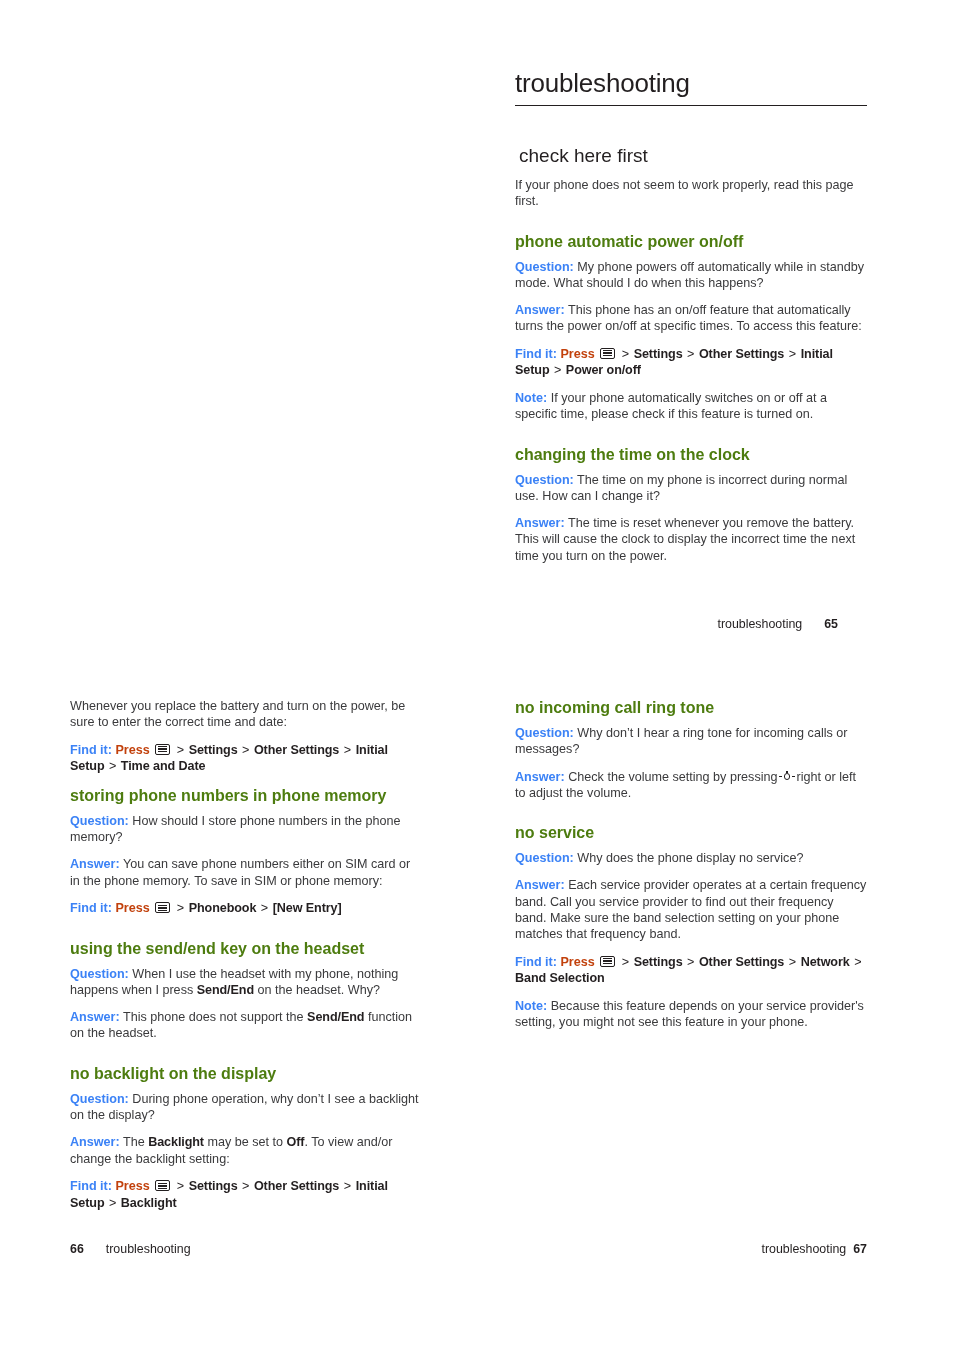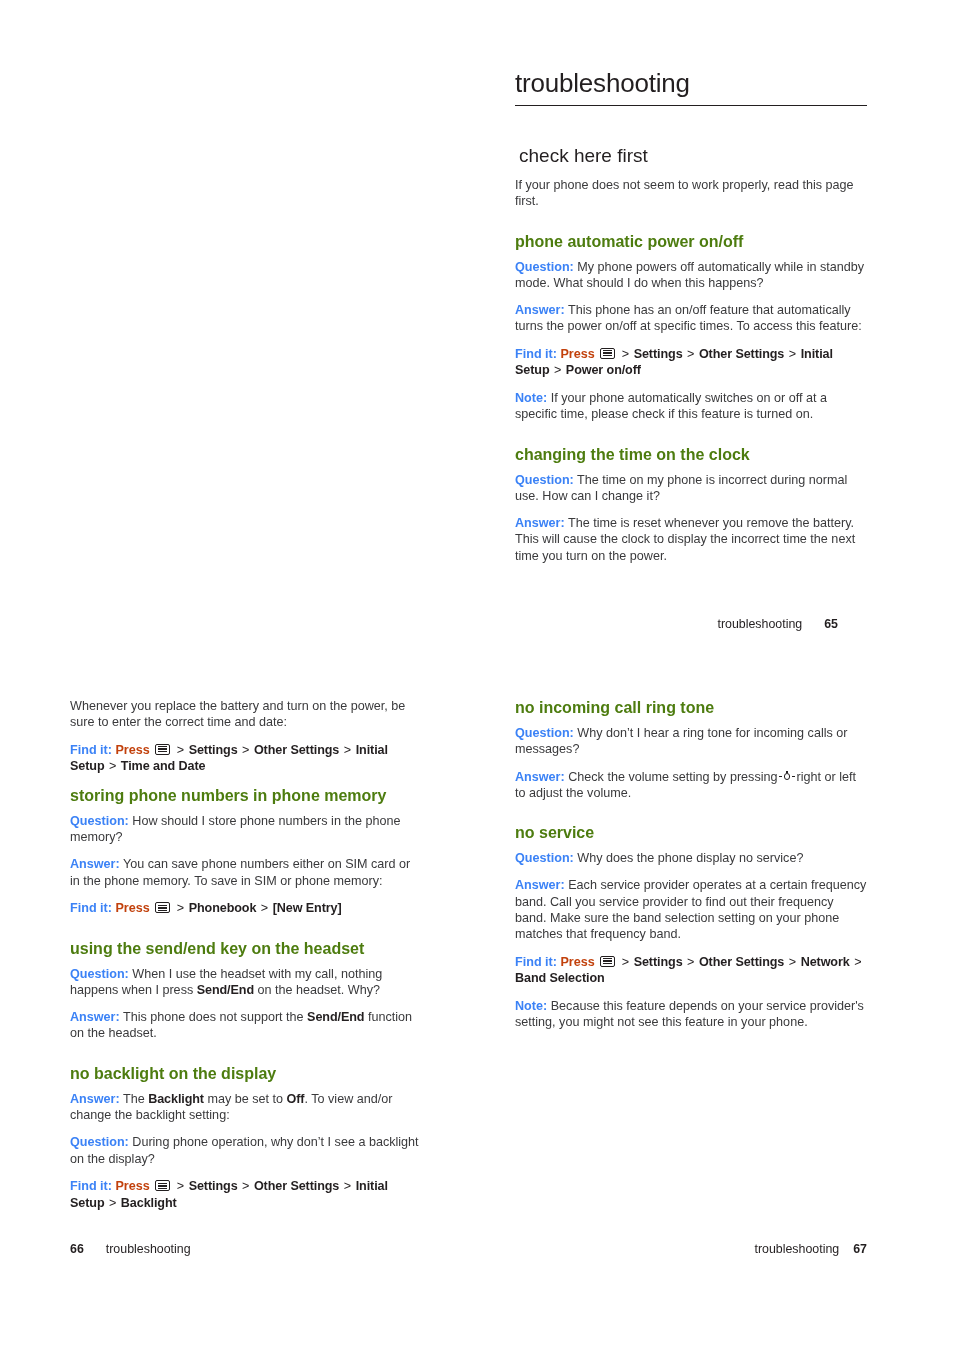--- a/index.html
+++ b/index.html
@@ -150,21 +150,21 @@
   .footer .label { font-weight: 400; color: #231f20; }
   .footer .num   { font-weight: bold; color: #231f20; }
 
   #footer-65 { left: 486px; top: 616px; width: 352px; text-align: right; }
   #footer-65 .num { margin-left: 22px; }
 
   #footer-66 { left: 70px;  top: 1241px; width: 352px; text-align: left; }
   #footer-66 .num { margin-right: 22px; }
 
   #footer-67 { left: 515px; top: 1241px; width: 352px; text-align: right; }
-  #footer-67 .num { margin-left: 14px; }
+  #footer-67 .num { margin-left: 7px; }
 </style>
 </head>
 <body>
 
 <div class="page" id="page-65">
 
   <h1 class="doc-title">troubleshooting</h1>
   <hr class="title-rule">
 
   <h2 class="h1">check here first</h2>
@@ -256,38 +256,38 @@
     <span class="sep">&gt;</span> 
     <span class="cond">Phonebook</span>
     <span class="sep">&gt;</span> 
     <span class="cond">[New Entry]</span>
   </p>
 
   <h3 class="h2">using the send/end key on the headset</h3>
 
   <p class="body">
     <span class="lead-in">Question:</span> 
-    <span>When I use the headset with my call, nothing happens when I press </span><span class="cond">Send/End</span><span> on the headset. Why?</span>
+    <span>When I use the headset with my phone, nothing happens when I press </span><span class="cond">Send/End</span><span> on the headset. Why?</span>
   </p>
 
   <p class="body">
     <span class="lead-in">Answer:</span> 
     <span>This phone does not support the </span><span class="cond">Send/End</span><span> function on the headset.</span>
   </p>
 
   <h3 class="h2">no backlight on the display</h3>
 
   <p class="body">
+    <span class="lead-in">Question:</span> 
+    <span>During phone operation, why don’t I see a backlight on the display?</span>
+  </p>
+
+  <p class="body">
     <span class="lead-in">Answer:</span> 
     <span>The </span><span class="cond">Backlight</span><span> may be set to </span><span class="cond">Off</span><span>. To view and/or change the backlight setting:</span>
-  </p>
-
-  <p class="body">
-    <span class="lead-in">Question:</span> 
-    <span>During phone operation, why don’t I see a backlight on the display?</span>
   </p>
 
   <p class="finditline">
     <span class="lead-in">Find it:</span> 
     <span class="press-word">Press</span> 
     <span class="menu-key"></span>
     <span class="sep">&gt;</span> 
     <span class="cond">Settings</span>
     <span class="sep">&gt;</span> 
     <span class="cond">Other Settings</span>

